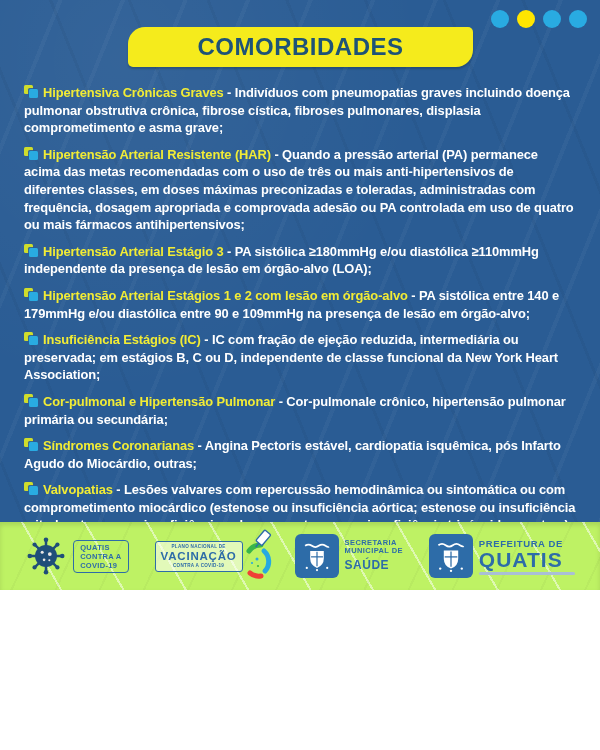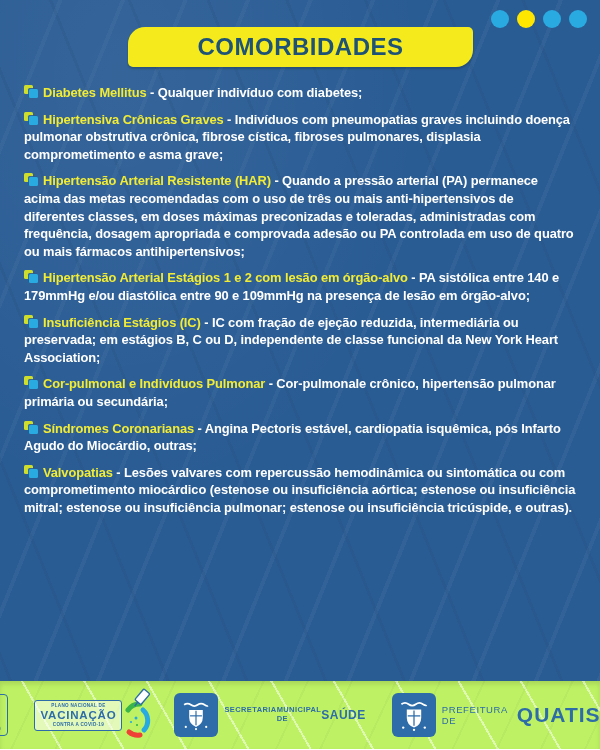--- a/index.html
+++ b/index.html
@@ -1,17 +1,17 @@
 <!DOCTYPE html>
 <html><head>
 <meta charset="utf-8">
 <style>
   html,body{margin:0;padding:0;}
   body{width:600px;height:750px;font-family:"Liberation Sans",sans-serif;-webkit-font-smoothing:antialiased;}
-  .poster{position:relative;width:600px;height:749px;background:#2A5C94;overflow:hidden;}
+  .poster{position:relative;width:600px;height:590px;background:#2A5C94;overflow:hidden;}
   
   .poster::after{content:"";position:absolute;inset:0;pointer-events:none;
     background:
       repeating-linear-gradient(112deg,rgba(255,255,255,0) 0 54px,rgba(255,255,255,.035) 54px 58px),
       repeating-linear-gradient(248deg,rgba(0,0,0,0) 0 70px,rgba(0,0,0,.04) 70px 73px),
       radial-gradient(ellipse at 20% 10%,rgba(255,255,255,.05),transparent 45%);}
   
   .dots-row{position:absolute;top:10px;right:13px;display:flex;gap:8px;z-index:3;}
   .dot{width:18px;height:18px;border-radius:50%;}
   
@@ -40,67 +40,67 @@
   .seal-box{border:1.5px solid #2D6CA8;border-radius:4px;padding:2px 6px;}
   .seal-box div{font-size:7.5px;line-height:9px;font-weight:700;color:#2D6CA8;letter-spacing:.3px;}
   
   .vac{position:relative;padding-right:26px;}
   .vac-box{border:1.5px solid #2D6CA8;border-radius:3px;background:rgba(255,255,255,.55);padding:2px 5px;text-align:center;}
   .vac-top,.vac-bottom{font-size:4.6px;line-height:6px;font-weight:700;color:#2D6CA8;letter-spacing:.3px;}
   .vac-main{font-size:11.5px;line-height:13px;font-weight:800;color:#2D6CA8;letter-spacing:.8px;}
   .vac-arc{position:absolute;right:-4px;top:-12px;}
   
   .crest{width:44px;height:44px;background:#2D6CA8;border-radius:6px;display:flex;align-items:center;justify-content:center;flex:0 0 auto;}
-  .dept-text{display:flex;flex-direction:row;justify-content:center;}
+  .dept-text{display:flex;flex-direction:column;justify-content:center;}
   .dept-small{font-size:7.5px;line-height:8.5px;font-weight:700;color:#2D6CA8;letter-spacing:.4px;}
   .dept-big{font-size:12px;line-height:18px;font-weight:800;color:#2D6CA8;letter-spacing:.5px;}
-  .hall-small{font-size:9.5px;line-height:11px;font-weight:400;color:#2D6CA8;letter-spacing:.6px;}
+  .hall-small{font-size:9.5px;line-height:11px;font-weight:700;color:#2D6CA8;letter-spacing:.6px;}
   .hall-big{font-size:21px;line-height:21px;font-weight:800;color:#2D6CA8;letter-spacing:1px;}
   .hall-tagline{margin-top:2px;width:96px;height:3px;background:#A9BFD6;border-radius:2px;}
 </style>
 </head>
 <body>
 
 <div class="poster">
 
   <div class="dots-row">
     <span class="dot" style="background: rgb(41, 171, 226);"></span>
     <span class="dot" style="background: rgb(255, 230, 0);"></span>
     <span class="dot" style="background: rgb(41, 171, 226);"></span>
     <span class="dot" style="background: rgb(41, 171, 226);"></span>
   </div>
 
   <div class="header-badge">
     <span>COMORBIDADES</span>
   </div>
 
   <div class="content">
-    <p class="item">
-      <span class="item-icon"><span class="sq-yellow"></span><span class="sq-cyan"></span></span><b class="term">Diabetes Mellitus</b><span class="sep"> - </span><span class="desc">Qualquer indivíduo com diabetes;</span>
-    </p>
 
     <p class="item">
       <span class="item-icon"><span class="sq-yellow"></span><span class="sq-cyan"></span></span><b class="term">Hipertensiva Crônicas Graves</b><span class="sep"> - </span><span class="desc">Indivíduos com pneumopatias graves incluindo doença pulmonar obstrutiva crônica, fibrose cística, fibroses pulmonares, displasia comprometimento e asma grave;</span>
     </p>
 
     <p class="item">
       <span class="item-icon"><span class="sq-yellow"></span><span class="sq-cyan"></span></span><b class="term">Hipertensão Arterial Resistente (HAR)</b><span class="sep"> - </span><span class="desc">Quando a pressão arterial (PA) permanece acima das metas recomendadas com o uso de três ou mais anti-hipertensivos de diferentes classes, em doses máximas preconizadas e toleradas, administradas com frequência, dosagem apropriada e comprovada adesão ou PA controlada em uso de quatro ou mais fármacos antihipertensivos;</span>
     </p>
 
+    <p class="item">
+      <span class="item-icon"><span class="sq-yellow"></span><span class="sq-cyan"></span></span><b class="term">Hipertensão Arterial Estágio 3</b><span class="sep"> - </span><span class="desc">PA sistólica ≥180mmHg e/ou diastólica ≥110mmHg independente da presença de lesão em órgão-alvo (LOA);</span>
+    </p>
 
     <p class="item">
       <span class="item-icon"><span class="sq-yellow"></span><span class="sq-cyan"></span></span><b class="term">Hipertensão Arterial Estágios 1 e 2 com lesão em órgão-alvo</b><span class="sep"> - </span><span class="desc">PA sistólica entre 140 e 179mmHg e/ou diastólica entre 90 e 109mmHg na presença de lesão em órgão-alvo;</span>
     </p>
 
     <p class="item">
       <span class="item-icon"><span class="sq-yellow"></span><span class="sq-cyan"></span></span><b class="term">Insuficiência Estágios (IC)</b><span class="sep"> - </span><span class="desc">IC com fração de ejeção reduzida, intermediária ou preservada; em estágios B, C ou D, independente de classe funcional da New York Heart Association;</span>
     </p>
 
     <p class="item">
-      <span class="item-icon"><span class="sq-yellow"></span><span class="sq-cyan"></span></span><b class="term">Cor-pulmonal e Indivíduos Pulmonar</b><span class="sep"> - </span><span class="desc">Cor-pulmonale crônico, hipertensão pulmonar primária ou secundária;</span>
+      <span class="item-icon"><span class="sq-yellow"></span><span class="sq-cyan"></span></span><b class="term">Cor-pulmonal e Hipertensão Pulmonar</b><span class="sep"> - </span><span class="desc">Cor-pulmonale crônico, hipertensão pulmonar primária ou secundária;</span>
     </p>
 
 
     <p class="item">
       <span class="item-icon"><span class="sq-yellow"></span><span class="sq-cyan"></span></span><b class="term">Síndromes Coronarianas</b><span class="sep"> - </span><span class="desc">Angina Pectoris estável, cardiopatia isquêmica, pós Infarto Agudo do Miocárdio, outras;</span>
     </p>
 
     <p class="item">
       <span class="item-icon"><span class="sq-yellow"></span><span class="sq-cyan"></span></span><b class="term">Valvopatias</b><span class="sep"> - </span><span class="desc">Lesões valvares com repercussão hemodinâmica ou sintomática ou com comprometimento miocárdico (estenose ou insuficiência aórtica; estenose ou insuficiência mitral; estenose ou insuficiência pulmonar; estenose ou insuficiência tricúspide, e outras).</span>
     </p>

